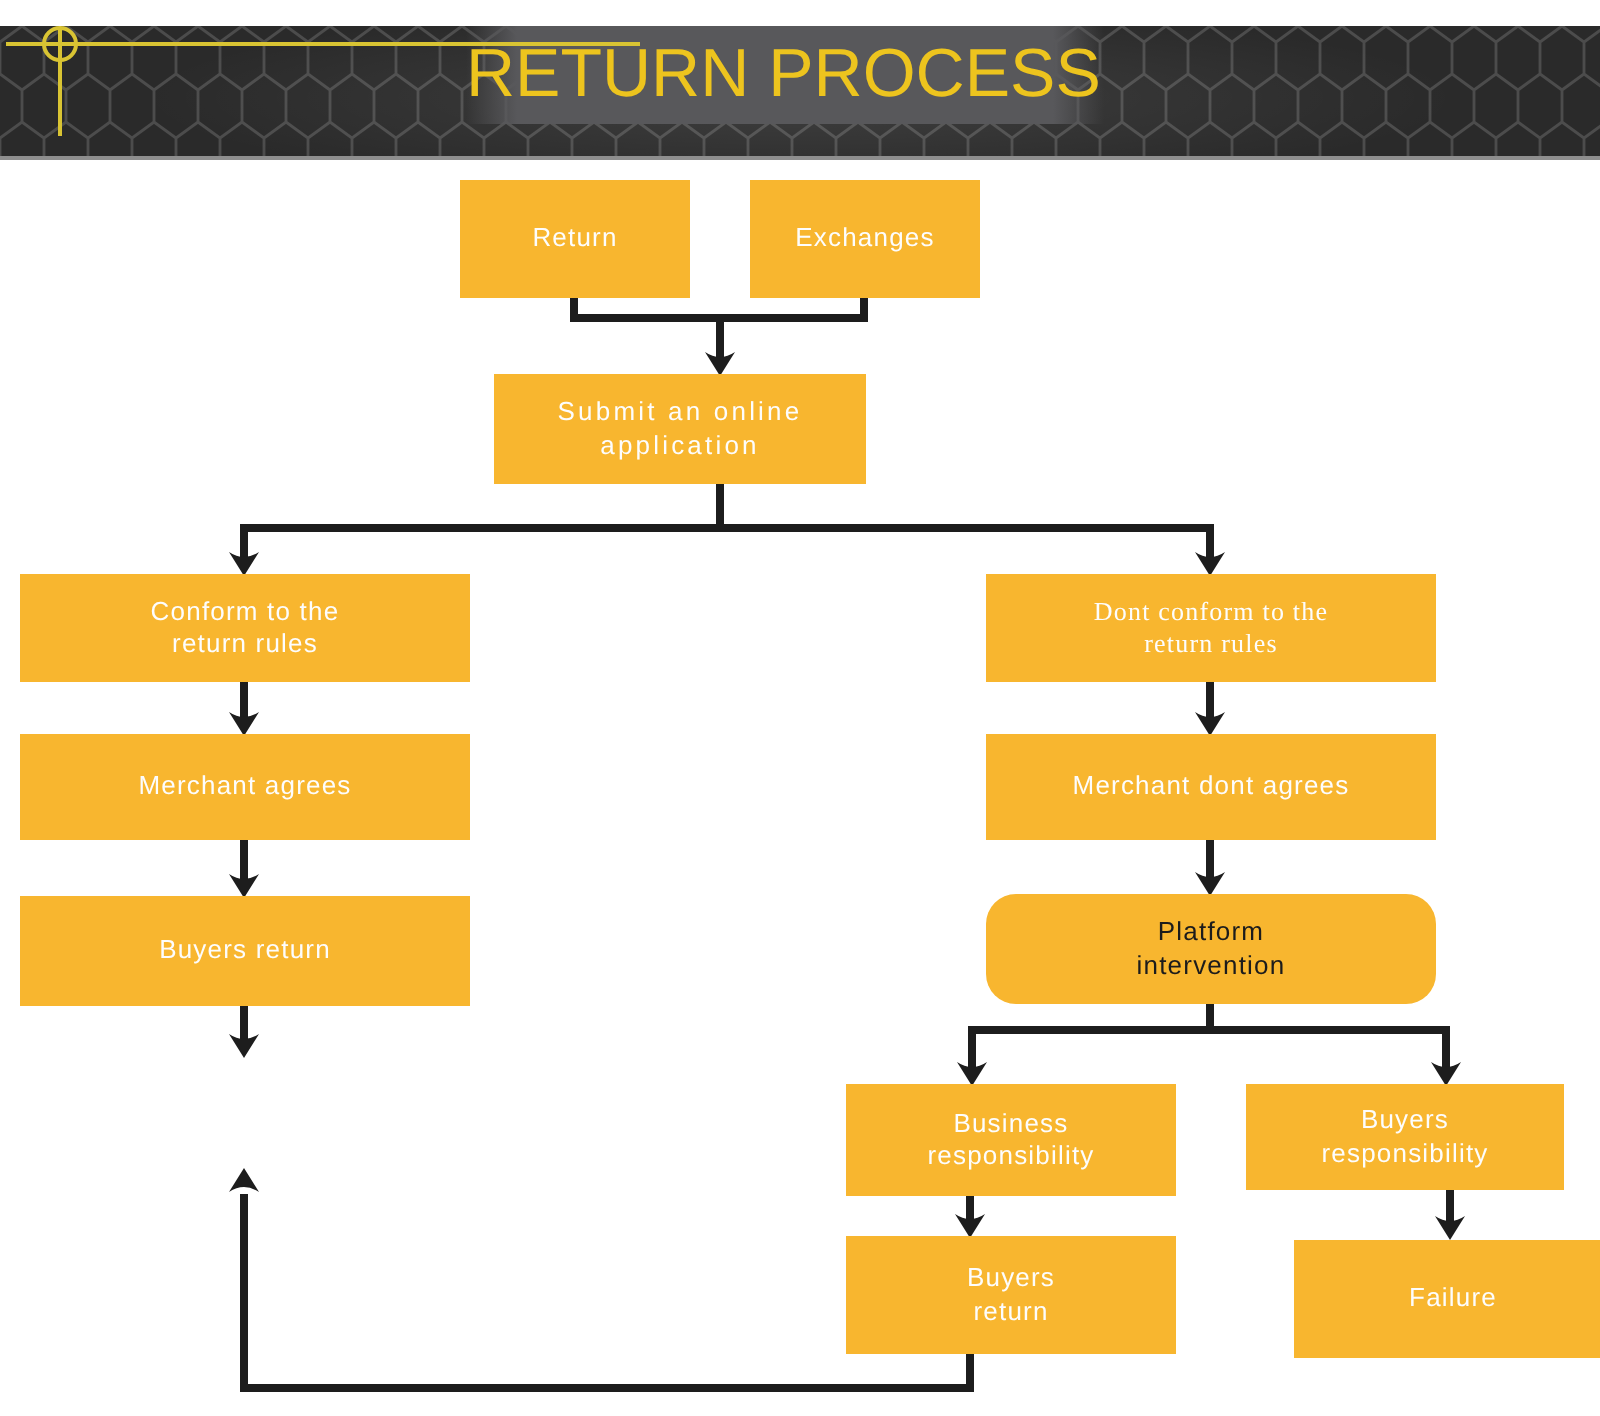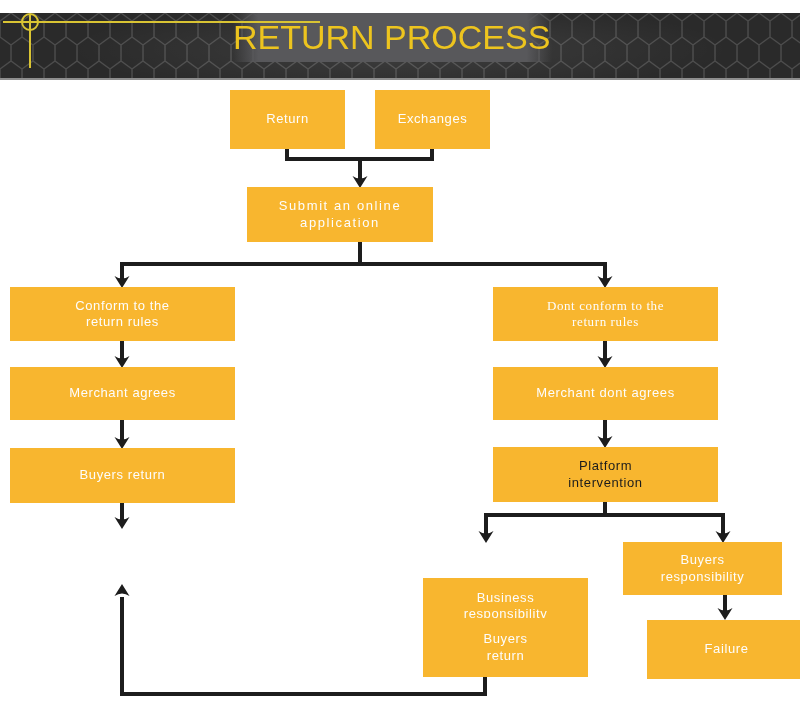--- a/index.html
+++ b/index.html
@@ -30,32 +30,32 @@
   .accent-svg{position:absolute;left:0;top:0;pointer-events:none;}
   .accent{fill:none;stroke:var(--accent-line-color,#d9c433);stroke-width:2;}
 
   
   .box{
     position:absolute;background:var(--box-color,#f8b62f);
     color:var(--box-text-color,#fdfdfd);
     display:flex;align-items:center;justify-content:center;text-align:center;
     font-size:13px;line-height:1.25;letter-spacing:0.6px;white-space:pre-line;
   }
-  .box.dark{color:var(--box-dark-text-color,#1c1c1c);}
+  .box.dark{color:var(--box-dark-text-color,#1c1c1c);border-radius:15px;}
   .n-return{left:230px;top:90px;width:115px;height:59px;}
   .n-exchanges{left:375px;top:90px;width:115px;height:59px;}
   .n-submit{left:247px;top:187px;width:186px;height:55px;letter-spacing:1.6px;}
   .n-conform{left:10px;top:287px;width:225px;height:54px;}
   .n-merchant-agrees{left:10px;top:367px;width:225px;height:53px;}
   .n-buyers-return-left{left:10px;top:448px;width:225px;height:55px;}
   .n-success{left:10px;top:528px;width:225px;height:56px;}
   .n-dont-conform{left:493px;top:287px;width:225px;height:54px;font-family:Liberation Serif, serif;}
   .n-merchant-dont-agrees{left:493px;top:367px;width:225px;height:53px;text-align:right;}
   .n-platform{left:493px;top:447px;width:225px;height:55px;}
-  .n-business-resp{left:423px;top:542px;width:165px;height:56px;margin-top:36px;}
+  .n-business-resp{left:423px;top:542px;width:165px;height:56px;}
   .n-buyers-resp{left:623px;top:542px;width:159px;height:53px;}
   .n-buyers-return-right{left:423px;top:618px;width:165px;height:59px;}
   .n-failure{left:647px;top:620px;width:159px;height:59px;}
 
   
   .connectors{position:absolute;left:0;top:0;pointer-events:none;}
   .stem{fill:none;stroke:var(--connector-color,#1d1d1d);stroke-width:4;}
   .head{fill:var(--connector-color,#1d1d1d);stroke:none;}
 </style>
 </head>

